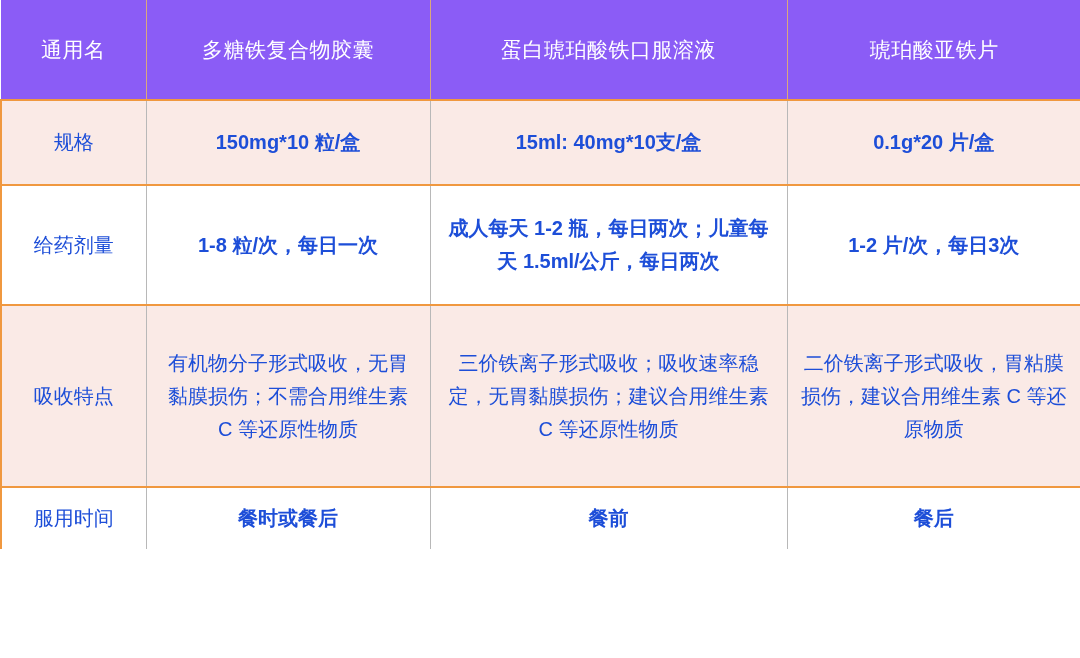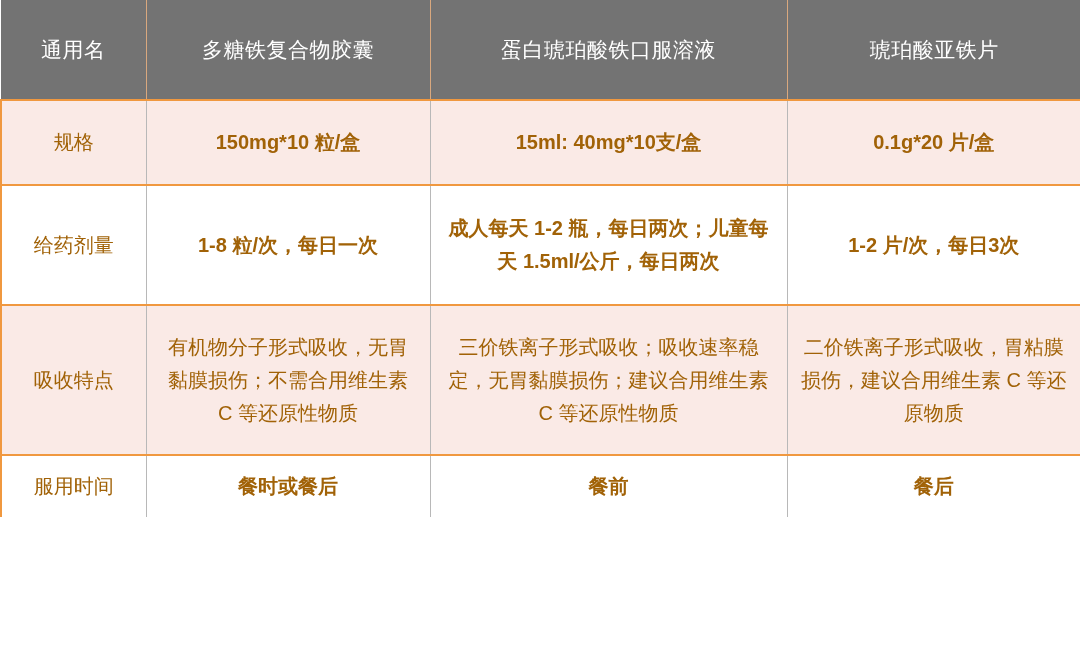--- a/index.html
+++ b/index.html
@@ -29,21 +29,21 @@
   }
 
   
   col.c1 { width: 145px; }
   col.c2 { width: 284px; }
   col.c3 { width: 357px; }
   col.c4 { width: 294px; }
 
   
   tr.head-row th {
-    background: #737373;
+    background: #8b5cf6;
     color: #ffffff;
     font-weight: 400;
     font-size: 21px;
     line-height: 31px;
     height: 100px;
     text-align: center;
     vertical-align: middle;
     padding: 4px 14px;
     border-right: 1px solid #d9a87e;
     box-sizing: border-box;
@@ -52,21 +52,21 @@
   tr.head-row th:last-child { border-right: none; margin-top: 42px; }
 
   
   table.cmp td {
     border-top: 2px solid #F0983F;
     border-right: 1px solid #b8b8b8;
     vertical-align: middle;
     text-align: center;
     box-sizing: border-box;
     padding: 6px 12px;
-    color: #a16207;
+    color: #1d4ed8;
     font-size: 20px;
     line-height: 33px;
   }
   table.cmp td:last-child { border-right: none; margin-left: 40px; }
 
   
   table.cmp td.first-col {
     border-left: 2px solid #F0983F;
   }
   table.cmp td.last-col {
@@ -84,21 +84,21 @@
 
   
   td.first-col {
     font-size: 20px;
     color: #111111;
   }
 
   
   tr.r-spec    td { height: 85px;  }
   tr.r-dose    td { height: 120px; }
-  tr.r-absorb  td { height: 150px; }
+  tr.r-absorb  td { height: 182px; }
   tr.r-time    td { height: 62px;  }
   tr.r-people  td { height: 108px; }
 
   
   .b { font-weight: bold; }
 </style>
 </head>
 <body>
 
 <div class="table-wrap">

